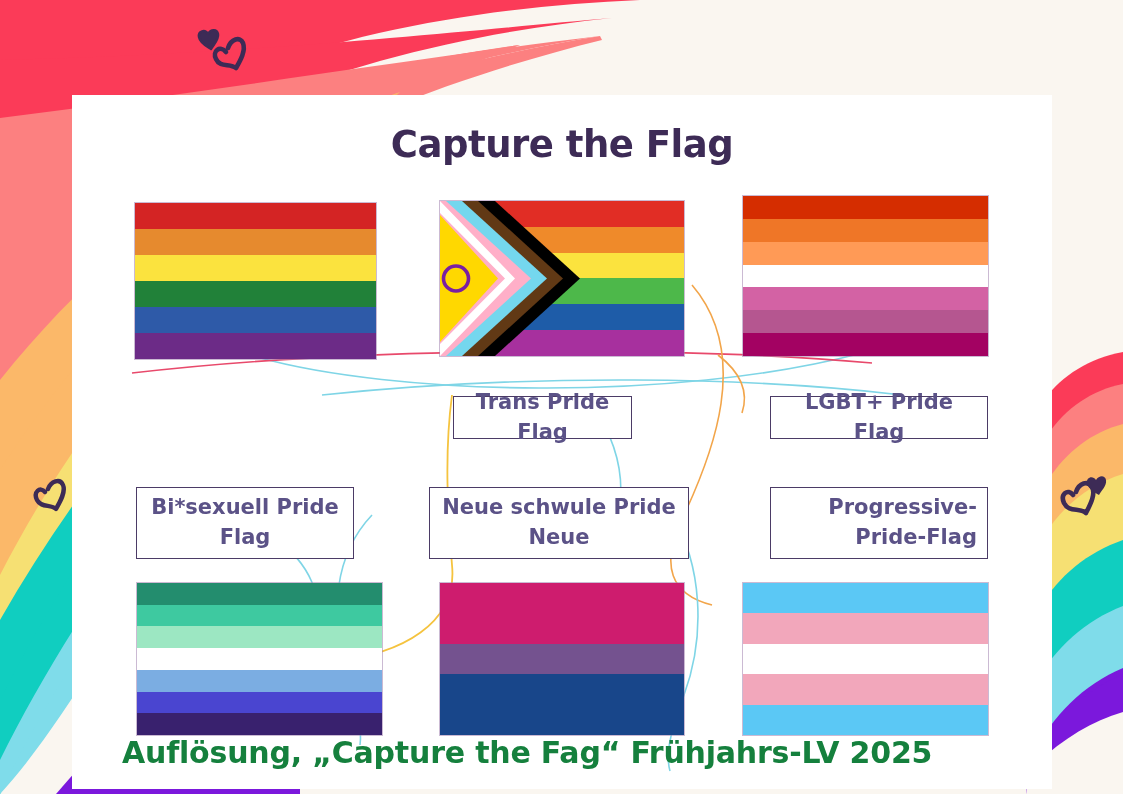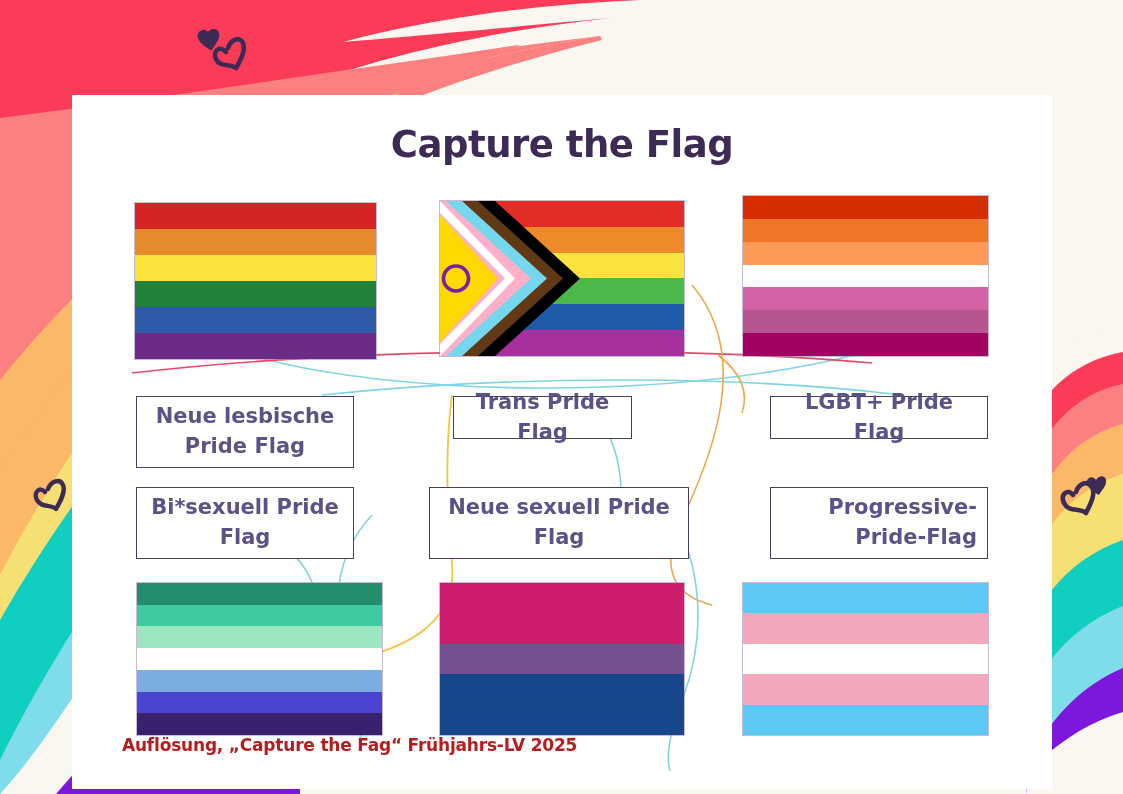--- a/index.html
+++ b/index.html
@@ -37,21 +37,21 @@
     font-weight:700;
     font-size:21px;
     line-height:1.42;
     color:#5B5287;
     padding:6px 10px;
     box-sizing:border-box;
   }
   .footer{
     position:absolute;left:50px;top:640px;
     font-family:"DejaVu Sans", sans-serif;
-    font-weight:700;font-size:17px;color:#b91c1c;
+    font-weight:700;font-size:30px;color:#15803d;
     letter-spacing:-0.2px;white-space:nowrap;
   }
   .prog-wrap{position:relative;}
   .prog-svg{position:absolute;left:0;top:0;}
   .connectors{position:absolute;left:0;top:0;width:980px;height:694px;pointer-events:none;}
 </style>
 </head>
 <body>
 
 <div class="stage">
@@ -162,29 +162,28 @@
     <div class="flag" style="left:671px;top:101px;width:245px;height:160px;">
       <div class="s" style="height:14.285%;background:#D52D00"></div>
       <div class="s" style="height:14.285%;background:#EF7627"></div>
       <div class="s" style="height:14.285%;background:#FF9A56"></div>
       <div class="s" style="height:14.285%;background:#FFFFFF"></div>
       <div class="s" style="height:14.285%;background:#D362A4"></div>
       <div class="s" style="height:14.285%;background:#B55690"></div>
       <div class="s" style="height:14.29%;background:#A30262"></div>
     </div>
 
-    <div class="label" style="left:64px;top:301px;width:218px;height:72px;">Neue lesbische Pride Flag</div>
 
     <div class="label" style="left:381px;top:301px;width:179px;height:43px;">Trans Pride Flag</div>
 
     <div class="label" style="left:64px;top:392px;width:218px;height:72px;">Bi*sexuell Pride Flag</div>
 
     <div class="label" style="left:698px;top:301px;width:218px;height:43px;">LGBT+ Pride Flag</div>
 
-    <div class="label" style="left:357px;top:392px;width:260px;height:72px;">Neue sexuell Pride Flag</div>
+    <div class="label" style="left:357px;top:392px;width:260px;height:72px;">Neue schwule Pride Neue</div>
 
     <div class="label" style="left:698px;top:392px;width:218px;height:72px;text-align:right;">Progressive-Pride-Flag</div>
 
     <div class="flag" style="left:65px;top:488px;width:245px;height:152px;">
       <div class="s" style="height:14.285%;background:#238D6E"></div>
       <div class="s" style="height:14.285%;background:#3EC9A0"></div>
       <div class="s" style="height:14.285%;background:#9CE7C2"></div>
       <div class="s" style="height:14.285%;background:#FFFFFF"></div>
       <div class="s" style="height:14.285%;background:#7BADE2"></div>
       <div class="s" style="height:14.285%;background:#4A45D0"></div>

